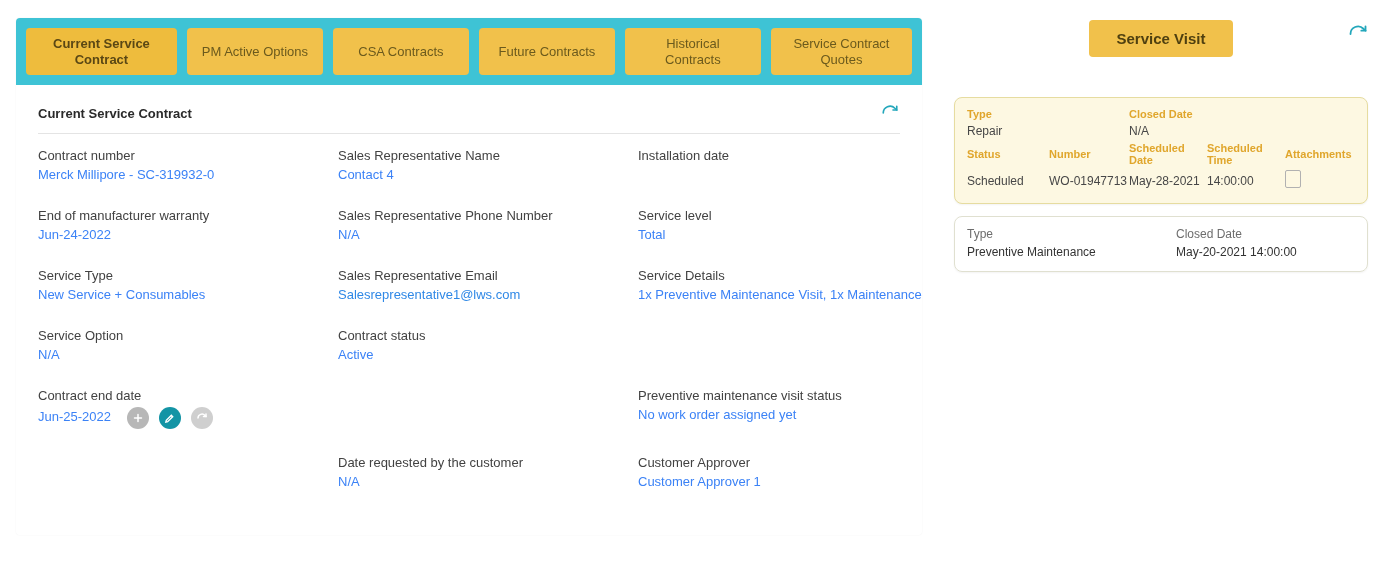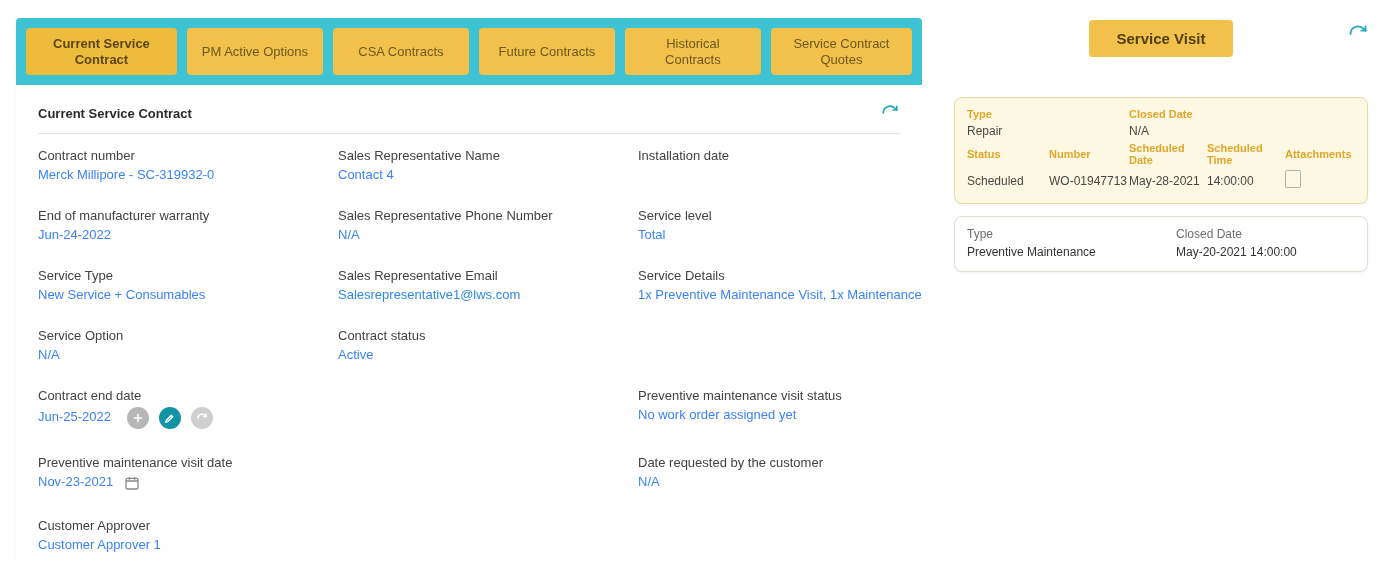--- a/index.html
+++ b/index.html
@@ -300,32 +300,20 @@
               </span>
             </span>
           </div>
         </div>
         <div></div>
 
         <div class="field">
           <div class="label">Preventive maintenance visit status</div>
           <div class="value">No work order assigned yet</div>
         </div>
-        <div class="field">
-          <div class="label">Preventive maintenance visit date</div>
-          <div>
-            <span class="value">Nov-23-2021</span>
-            <span class="icon-sq">
-              <svg width="16" height="16" viewBox="0 0 24 24" fill="none" stroke="#8c8c8c" stroke-width="2">
-                  <rect x="3" y="5" width="18" height="16" rx="2"></rect>
-                  <path d="M3 9h18M8 3v4M16 3v4"></path>
-                </svg>
-            </span>
-          </div>
-        </div>
         <div></div>
 
         <div class="field">
           <div class="label">Date requested by the customer</div>
           <div class="value">N/A</div>
         </div>
         <div class="field">
           <div class="label">Customer Approver</div>
           <div class="value">Customer Approver 1</div>
         </div>

